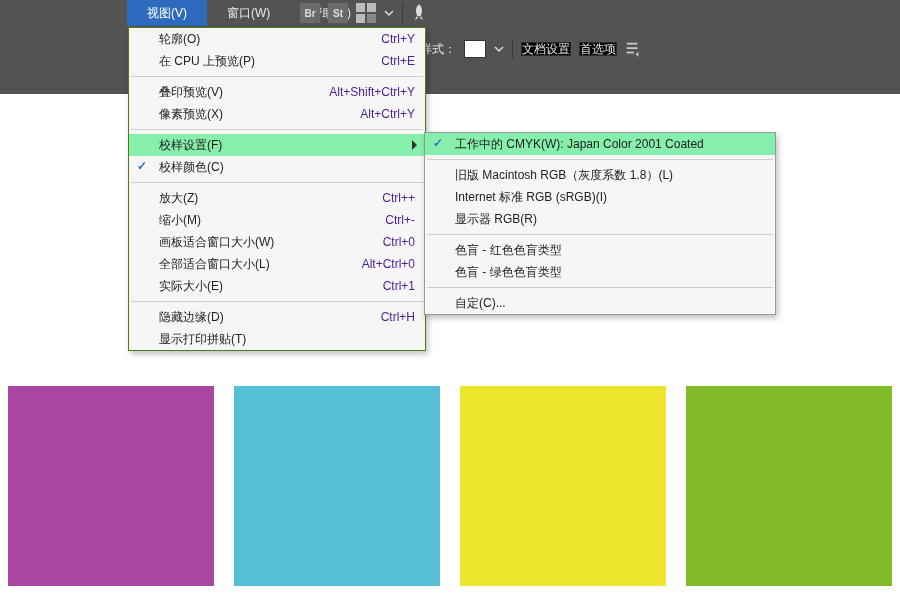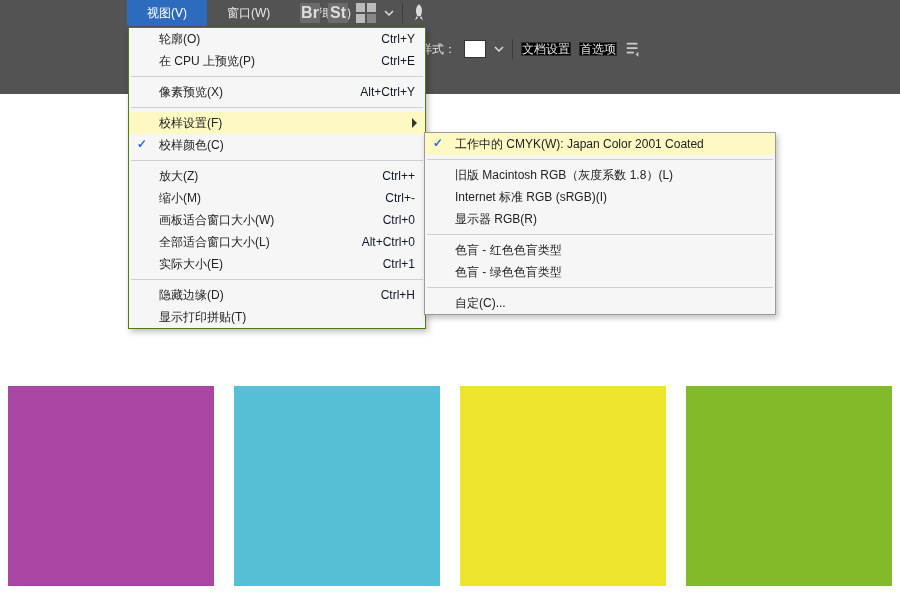--- a/index.html
+++ b/index.html
@@ -4,39 +4,39 @@
 <style>
   * { box-sizing: border-box; margin: 0; padding: 0; }
   html, body { width: 900px; height: 600px; font-family: "Microsoft YaHei", "SimSun", Arial, sans-serif; font-size: 12px; background: #fff; overflow: hidden; }
   
   .appbar { position: absolute; left:0; top:0; width:900px; height:94px; background:#535353; }
   .menubar { position:absolute; left:0; top:0; height:26px; display:flex; align-items:center; }
   .menubtn { color:#e8e8e8; height:26px; padding:0 20px; display:flex; align-items:center; background:transparent; cursor:default; }
   .menubtn.active { background:#2d6bbf; color:#fff; }
   .phantom-pad { width:127px; height:26px; } 
   .top-icons { position:absolute; left:300px; top:0; height:26px; display:flex; align-items:center; gap:8px; }
-  .sqicon { width:20px; height:20px; background:#6b6b6b; color:#ddd; display:flex; align-items:center; justify-content:center; font-size:16px; font-weight:bold; }
+  .sqicon { width:20px; height:20px; background:#6b6b6b; color:#ddd; display:flex; align-items:center; justify-content:center; font-size:10px; font-weight:bold; }
   .gridicon { width:20px; height:20px; display:grid; grid-template-columns:1fr 1fr; grid-template-rows:1fr 1fr; gap:2px; }
   .gridicon span { background:#bbb; }
   .gridicon span:nth-child(4){ background:#888;}
   .rocket { width:16px;height:20px; color:#ddd; }
   .optsbar { position:absolute; left:420px; top:34px; height:30px; display:flex; align-items:center; gap:8px; color:#e6e6e6; }
   .lbl { color:#e6e6e6; }
   .swatchbox { width:22px;height:18px;background:#fff;border:1px solid #333; }
   .dd { width:10px;height:10px; }
   .btn { border:1px solid #2b2b2b; background:#000000; color:#e6e6e6; height:14px; padding:0 0; display:flex; align-items:center; }
   .iconstack { width:16px;height:20px; color:#ccc; }
   .tabstrip { position:absolute; left:0; top:72px; height:22px; display:flex; align-items:flex-end; padding-left:132px; }
   .tab { background:#3f3f3f; color:#e6e6e6; height:22px; padding:0 8px 0 10px; display:flex; align-items:center; gap:8px; font-size:11px; border-top-left-radius:2px; border-top-right-radius:2px; }
   .tab .x { color:#ddd; font-size:12px; }
   
   .menu { position:absolute; left:128px; top:27px; width:298px; background:#f6f6f6; border:1px solid #4d7c0f; box-shadow:2px 3px 6px rgba(0,0,0,.25); }
   .mi { position:relative; height:22px; display:flex; align-items:center; padding-left:30px; padding-right:10px; color:#222; }
-  .mi .sc { margin-left:auto; color:#0f172a; }
-  .mi.hover { background:#fef9c3; }
+  .mi .sc { margin-left:auto; color:#4c1d95; }
+  .mi.hover { background:#86efac; }
   .mi .tri { position:absolute; right:8px; top:6px; width:0;height:0;border-top:5px solid transparent;border-bottom:5px solid transparent;border-left:5px solid #333; }
   .mi .chk { position:absolute; left:8px; top:3px; width:12px;height:12px; color:#2b6cd0; font-weight:bold;}
   .sep { height:1px; background:#cfcfcf; margin:4px 2px; }
   
   .submenu { position:absolute; left:424px; top:132px; width:352px; background:#f6f6f6; border:1px solid #9a9a9a; box-shadow:2px 3px 6px rgba(0,0,0,.25);}
   
   .swrow { position:absolute; left:0; top:386px; width:900px; height:214px; display:flex; justify-content:space-between; padding:0 8px; }
   .sw { width:206px; height:200px; }
 </style>
 </head>
@@ -93,20 +93,24 @@
 <div class="menu">
   <div class="mi">
       <span>轮廓(O)</span>
       <span class="sc">Ctrl+Y</span>
     </div>
   <div class="mi">
       <span>在 CPU 上预览(P)</span>
       <span class="sc">Ctrl+E</span>
     </div>
   <div class="sep"></div>
+  <div class="mi">
+      <span>叠印预览(V)</span>
+      <span class="sc">Alt+Shift+Ctrl+Y</span>
+    </div>
   <div class="mi">
       <span>像素预览(X)</span>
       <span class="sc">Alt+Ctrl+Y</span>
     </div>
   <div class="sep"></div>
   <div class="mi hover">
       <span>校样设置(F)</span>
       <span class="tri"></span>
     </div>
   <div class="mi">

